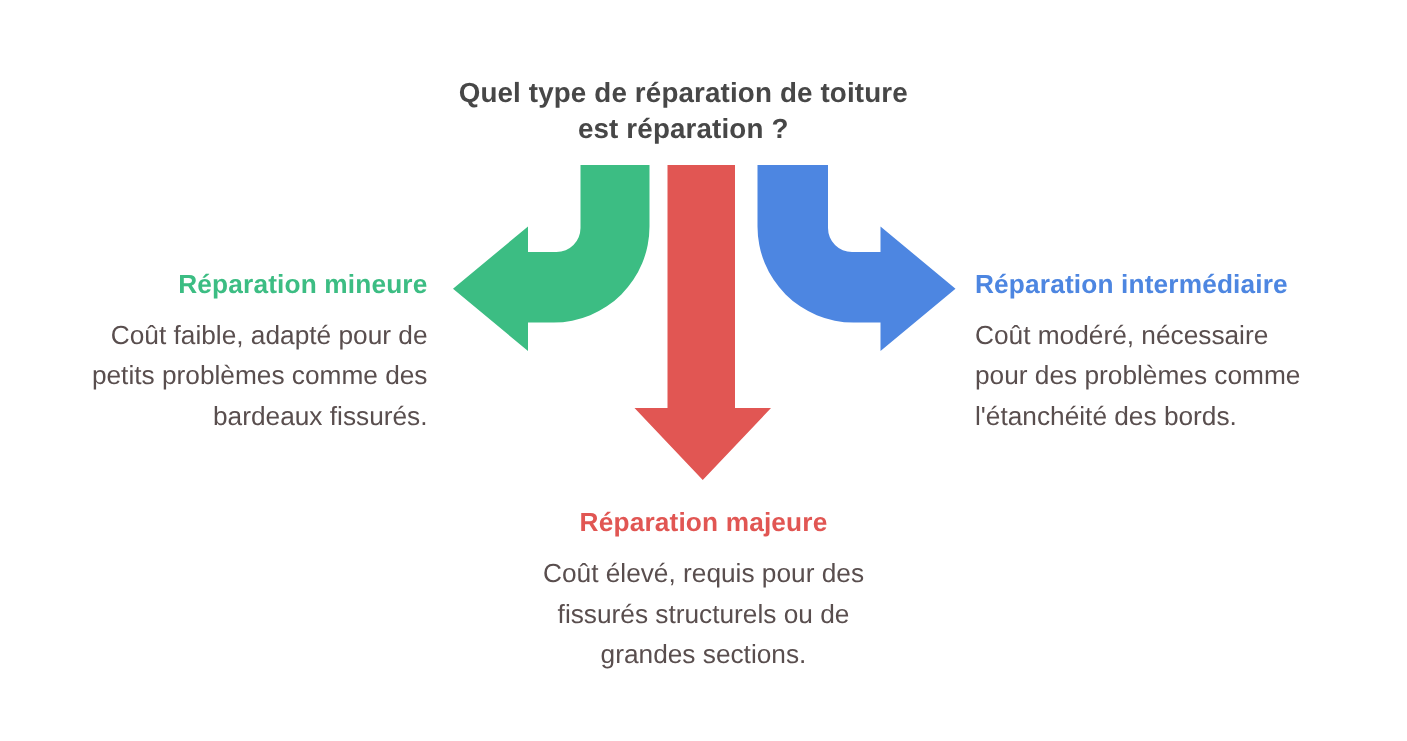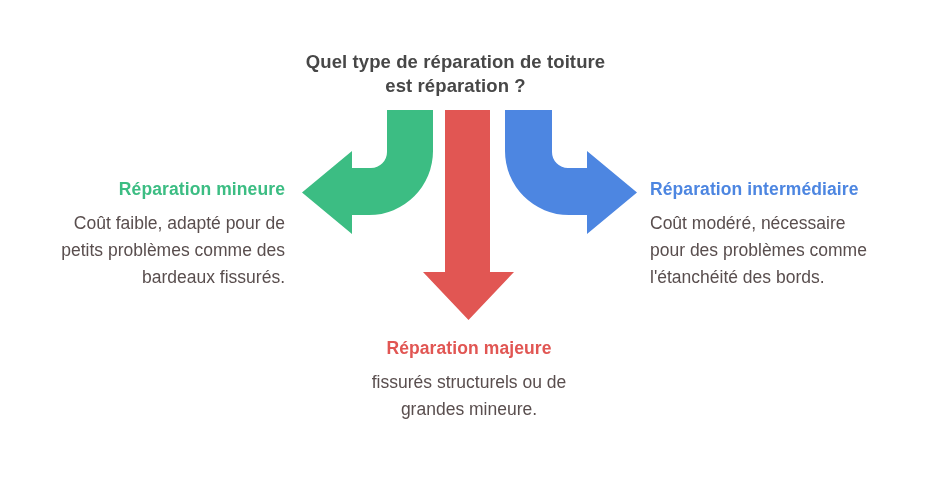--- a/index.html
+++ b/index.html
@@ -94,17 +94,18 @@
 
   <section class="branch branch-right">
     <h2 style="color: rgb(77, 134, 225);">Réparation intermédiaire</h2>
     <div class="desc-line">Coût modéré, nécessaire</div>
     <div class="desc-line">pour des problèmes comme</div>
     <div class="desc-line">l'étanchéité des bords.</div>
   </section>
 
   <section class="branch branch-bottom">
     <h2 style="color: rgb(225, 86, 83);">Réparation majeure</h2>
+    <div class="desc-line">Coût élevé, requis pour des</div>
     <div class="desc-line">fissurés structurels ou de</div>
-    <div class="desc-line">grandes mineure.</div>
+    <div class="desc-line">grandes sections.</div>
   </section>
 
 </div>
 
 </body></html>

